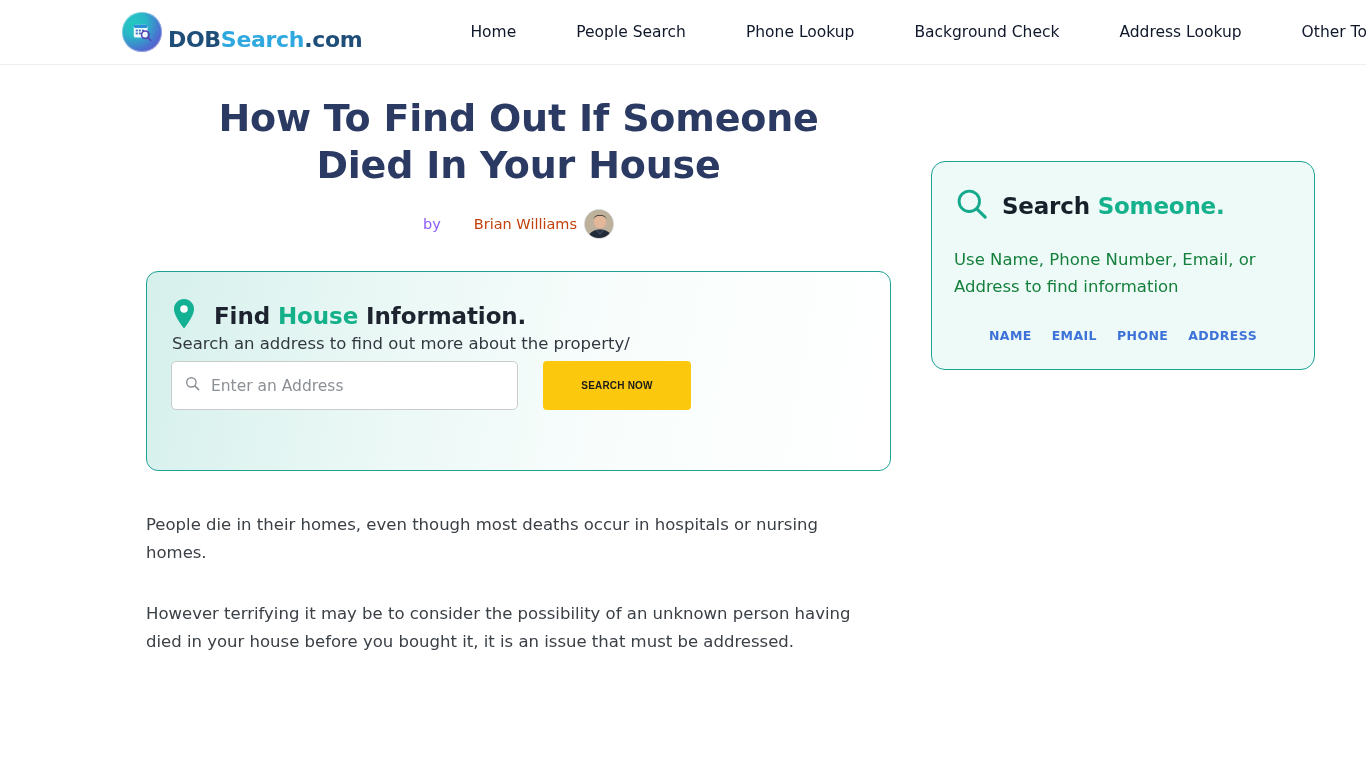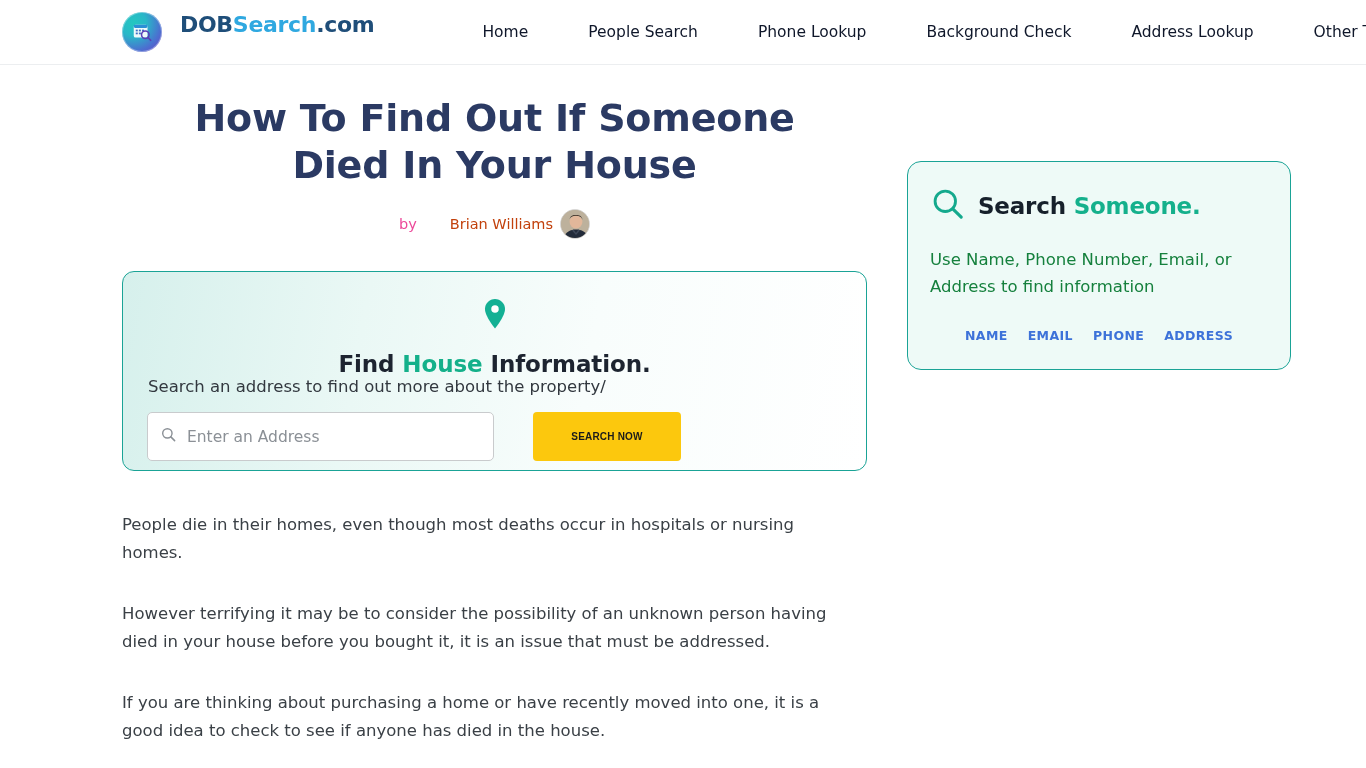--- a/index.html
+++ b/index.html
@@ -18,22 +18,22 @@
     width: 100%;
     background: #ffffff;
     border-bottom: 1px solid #eceef0;
     display: flex;
     align-items: center;
     position: relative;
   }
 
   .brand {
     display: flex;
-    align-items: flex-start;
-    gap: 18px;
+    align-items: flex-end;
+    gap: 6px;
     margin-left: 122px;
     text-decoration: none;
     cursor: pointer;
   }
 
   .brand-mark {
     width: 40px;
     height: 40px;
     border-radius: 50%;
     background: radial-gradient(circle at 28% 28%, #23c7c0 0%, #29b7c8 32%, #4b6fd0 68%, #6f3fbf 100%);
@@ -76,20 +76,21 @@
     align-items: center;
     gap: 9px;
   }
 
   
   .page {
     width: 1366px;
     display: flex;
     align-items: flex-start;
     padding-top: 30px;
+    padding-left: 24px;
   }
   .content-col {
     width: 745px;
     margin-left: 122px;
   }
   .sidebar-col {
     width: 384px;
     margin-left: 40px;
     padding-top: 66px;
   }
@@ -105,21 +106,21 @@
   }
 
   .byline {
     display: flex;
     align-items: center;
     justify-content: center;
     gap: 7px;
     margin-top: 20px;
     font-size: 14.5px;
   }
-  .byline-by { color: #ec4899; }
+  .byline-by { color: #8b5cf6; }
   .byline-author {
     color: #c2410c;
     font-weight: normal;
     text-decoration: none;
     cursor: pointer;
     margin-left: 26px;
   }
   .avatar {
     width: 30px; height: 30px;
     border-radius: 50%;
@@ -137,42 +138,41 @@
     border: 1.6px solid #1aa396;
     border-radius: 12px;
     background: linear-gradient(100deg, #d6f0ec 0%, #eaf8f5 32%, #f8fdfc 62%, #ffffff 100%);
     padding: 26px 24px 28px 24px;
     height: 200px;
   }
   .find-head {
     display: flex;
     align-items: center;
     gap: 17px;
-    flex-direction: column;
   }
   .pin-icon { flex: none; }
   .find-title {
     font-size: 23px;
     font-weight: bold;
     color: #1d2430;
     letter-spacing: -0.1px;
   }
   .find-title .accent { color: #14b08a; }
 
   .find-sub {
     margin-left: 1px;
     font-size: 16.5px;
     color: #32383f;
   }
 
   .find-form {
-    margin-top: 16px;
+    margin-top: 8px;
     display: flex;
     align-items: stretch;
-    gap: 39px;
+    gap: 25px;
   }
   .addr-wrap {
     width: 347px;
     height: 49px;
     background: #ffffff;
     border: 1.5px solid #c9cbcd;
     border-radius: 5px;
     display: flex;
     align-items: center;
     padding: 0 12px;
@@ -342,21 +342,20 @@
           </span>
           <input class="addr-input" type="text" placeholder="Enter an Address" style="">
         </div>
         <button class="search-now-btn" type="submit">SEARCH NOW</button>
       </form>
     </section>
 
     <div class="body-copy">
       <p>People die in their homes, even though most deaths occur in hospitals or nursing homes.</p>
       <p>However terrifying it may be to consider the possibility of an unknown person having died in your house before you bought it, it is an issue that must be addressed.</p>
-      <p>If you are thinking about purchasing a home or have recently moved into one, it is a good idea to check to see if anyone has died in the house.</p>
 
     </div>
   </main>
 
   <aside class="sidebar-col">
     <section class="side-card">
       <div class="side-head">
         <span>
           <svg width="36" height="36" viewBox="0 0 24 24" aria-hidden="true">
             <circle cx="10.2" cy="10.2" r="6.8" fill="none" stroke="#14a98d" stroke-width="1.9"></circle>

